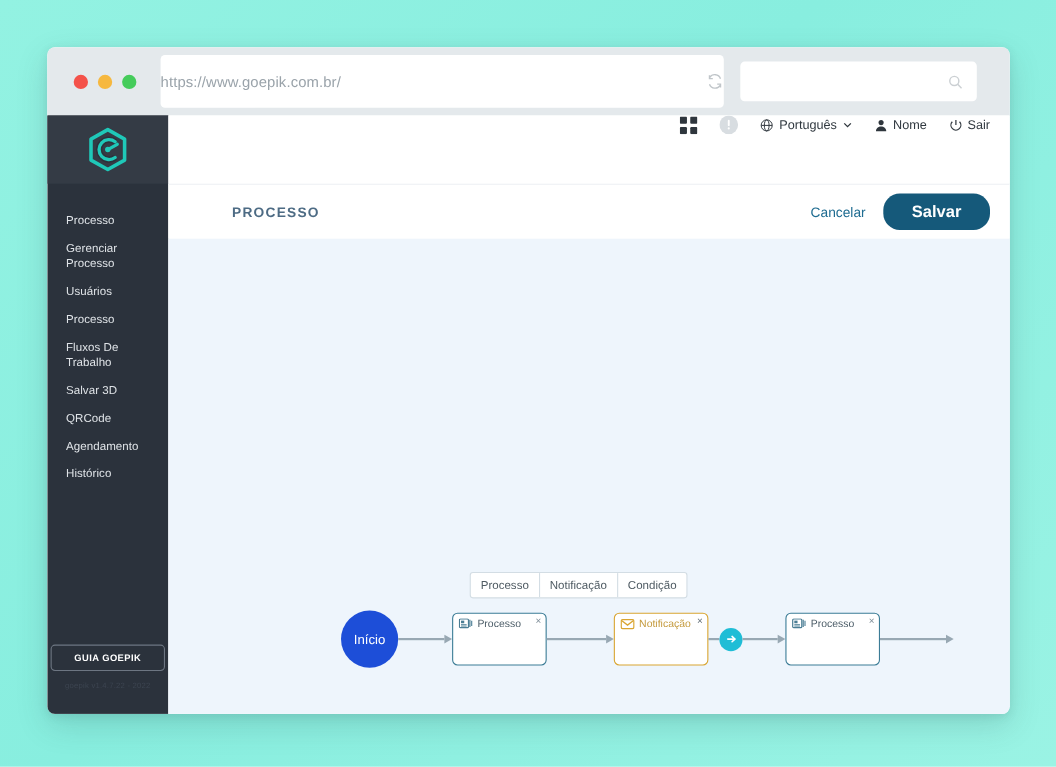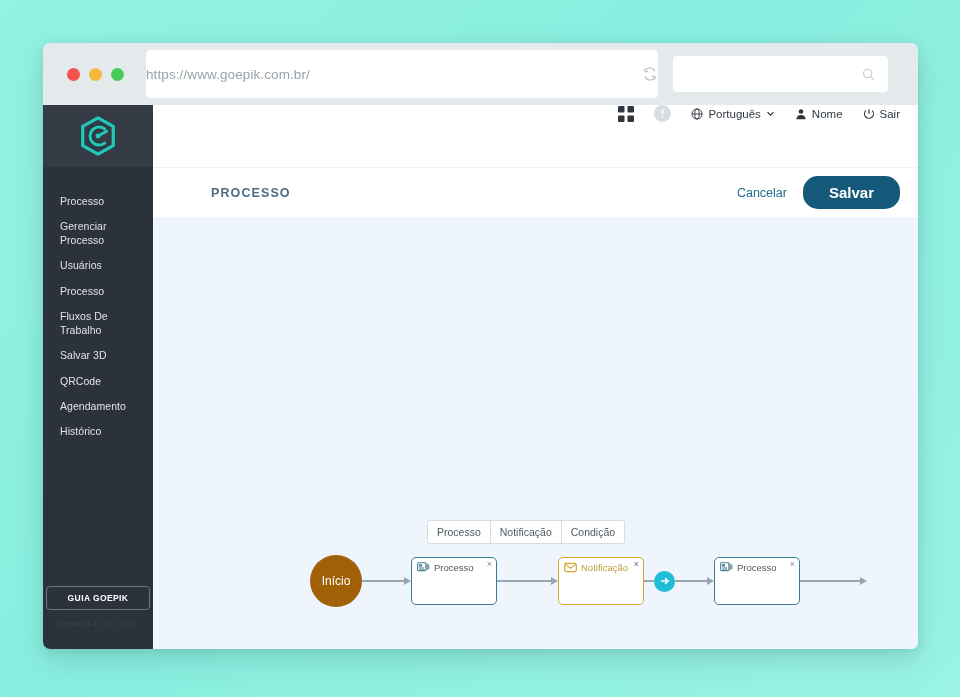--- a/index.html
+++ b/index.html
@@ -231,21 +231,21 @@
     width: 52px; height: 52px;
     border-radius: 50%;
     display: flex;
     align-items: center;
     justify-content: center;
     color: #ffffff;
     font-size: 12px;
     flex: none;
     cursor: pointer;
   }
-  .terminal-node.start { background: #a16207; }
+  .terminal-node.start { background: #1d4ed8; }
   .terminal-node.end { background: #b91519; }
 
   .connector {
     display: flex;
     align-items: center;
     flex: none;
     position: relative;
   }
   .connector .line { height: 1.5px; background: #98a8b3; }
   .connector .head {

